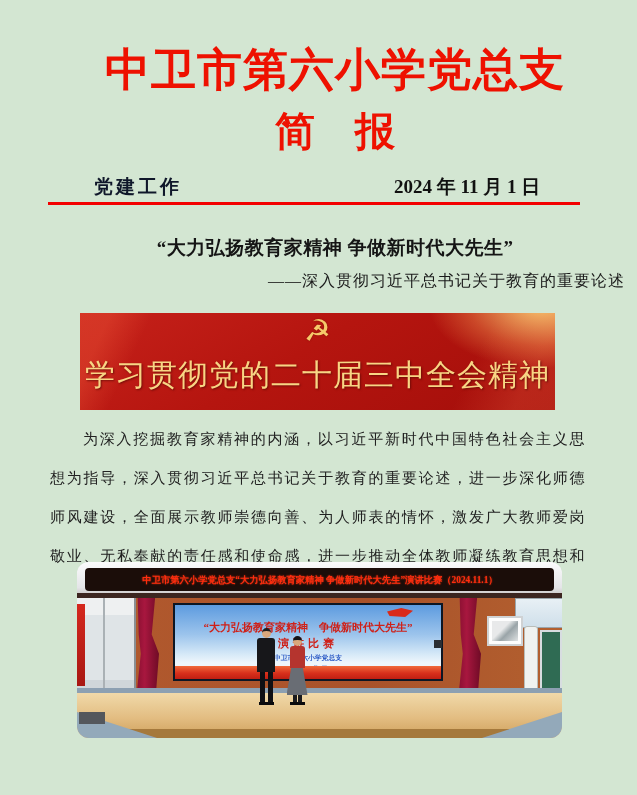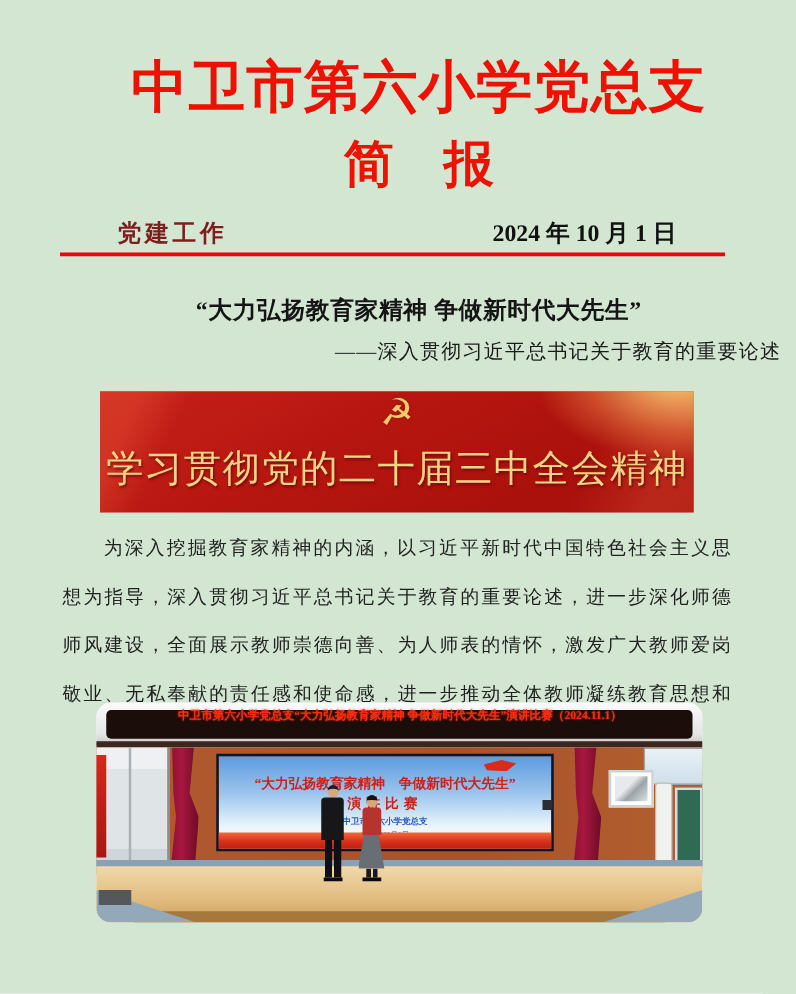--- a/index.html
+++ b/index.html
@@ -6,21 +6,21 @@
   body{font-family:"Liberation Serif","DejaVu Serif",serif;}
   .page{position:relative;width:637px;height:795px;background:#d3e6d2;overflow:hidden;padding-left:33px;}
   .page-edge{position:absolute;right:0;top:0;width:2px;height:100%;background:rgba(140,155,145,.45);}
 
   
   .org-title{position:absolute;top:40px;left:0;width:100%;margin:0;text-align:center;
     font-size:45px;font-weight:bold;color:#ee1100;letter-spacing:1px;}
   .bulletin-title{position:absolute;top:104px;left:0;width:100%;margin:0;text-align:center;
     font-size:40px;font-weight:bold;color:#ee1100;}
   .meta-row{position:absolute;top:174px;left:48px;width:532px;height:26px;}
-  .category{position:absolute;left:46px;top:0;font-size:19px;font-weight:bold;color:#7f1d1d;letter-spacing:3px;}
+  .category{position:absolute;left:46px;top:0;font-size:19px;font-weight:bold;color:#0f172a;letter-spacing:3px;}
   .issue-date{position:absolute;left:346px;top:0;font-size:19px;font-weight:bold;color:#111;}
   .red-rule{position:absolute;top:202px;left:48px;width:532px;height:3px;background:#f30000;}
 
   
   .article-title{position:absolute;top:235px;left:0;width:100%;text-align:center;
     font-size:19px;font-weight:bold;color:#151515;letter-spacing:.5px;}
   .article-subtitle{position:absolute;top:271px;left:0;right:45px;text-align:right;
     font-size:16px;color:#1a1a1a;letter-spacing:1px;}
 
   
@@ -41,21 +41,21 @@
   .body-text{position:absolute;top:420px;left:50px;width:536px;margin:0;
     font-size:15px;color:#222;letter-spacing:1.5px;line-height:39px;
     text-align:justify;text-align-last:justify;word-break:break-all;text-indent:2.2em;}
 
   
   .photo{position:absolute;left:77px;top:562px;width:485px;height:176px;border-radius:12px;
     overflow:hidden;background:#f0f1f2;}
   .ph-ceiling{position:absolute;top:0;left:0;width:100%;height:34px;
     background:linear-gradient(180deg,#fbfbfc,#e4e5e8 75%,#c9c4c2 100%);}
   .ph-led{position:absolute;top:6px;left:8px;width:469px;height:23px;background:#1b0d09;
-    border-radius:4px;display:flex;justify-content:center;}
+    border-radius:4px;display:flex;align-items:center;justify-content:center;}
   .ph-led span{font-size:10px;line-height:10px;white-space:nowrap;color:#ff2d0f;font-weight:bold;
     text-shadow:0 0 2px rgba(255,60,20,.8);transform:scale(.93);transform-origin:center;}
   .ph-beam{position:absolute;top:31px;left:0;width:100%;height:5px;background:#3c2620;}
   .ph-room{position:absolute;top:36px;left:0;width:100%;height:96px;
     background:linear-gradient(90deg,#b25a2e 0%,#a9522a 60%,#b3602f 100%);}
   .ph-left-wall{position:absolute;top:0;left:0;width:57px;height:100%;
     background:linear-gradient(180deg,#eef0f1 0 18%,#dfe4e7 18% 85%,#cfd6da 85% 100%);
     border-right:2px solid #8a8f93;}
   .ph-left-mullion{position:absolute;top:0;left:26px;width:2px;height:100%;background:#aab1b5;}
   .ph-flag{position:absolute;top:6px;left:0;width:8px;height:82px;
@@ -118,21 +118,21 @@
 </head>
 <body>
 
 <div class="page">
 
   <h1 class="org-title">中卫市第六小学党总支</h1>
   <h2 class="bulletin-title">简　报</h2>
 
   <div class="meta-row">
     <span class="category">党建工作</span>
-    <span class="issue-date">2024 年 10 月 1 日</span>
+    <span class="issue-date">2024 年 11 月 1 日</span>
   </div>
   <div class="red-rule"></div>
 
   <div class="article-title">“大力弘扬教育家精神 争做新时代大先生”</div>
   <div class="article-subtitle">——深入贯彻习近平总书记关于教育的重要论述</div>
 
   <div class="banner">
     <div class="banner-emblem">☭</div>
     <div class="banner-text">学习贯彻党的二十届三中全会精神</div>
   </div>

